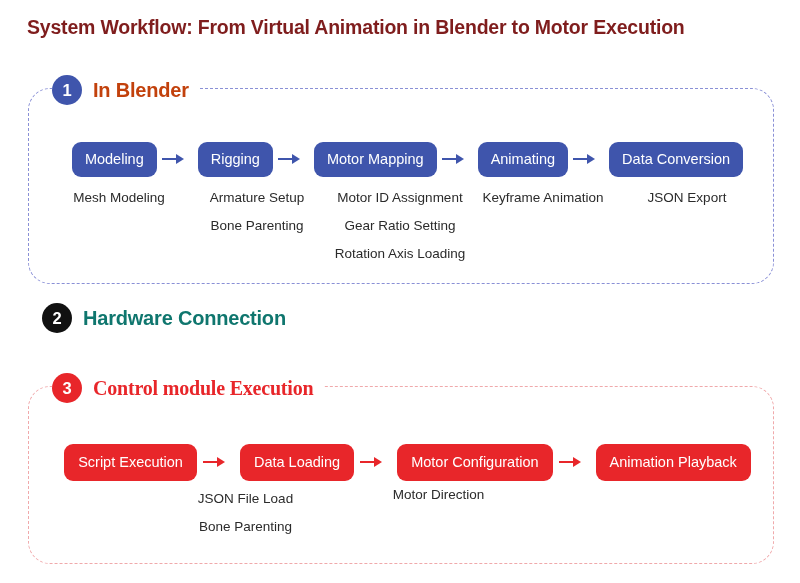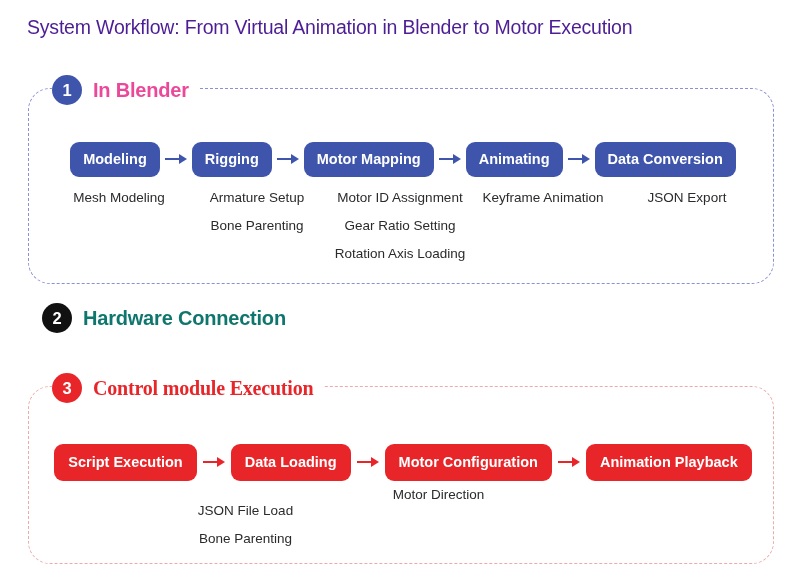--- a/index.html
+++ b/index.html
@@ -15,23 +15,23 @@
     color: #222222;
     overflow: hidden;
   }
 
   
   #page-title {
     position: absolute;
     left: 27px;
     top: 16px;
     font-size: 19.5px;
-    font-weight: normal;
+    font-weight: bold;
     letter-spacing: -0.2px;
-    color: #4c1d95;
+    color: #7f1d1d;
     white-space: nowrap;
   }
 
   
   .section-box {
     position: absolute;
     border-style: dashed;
     border-width: 1.6px;
     border-radius: 22px;
     box-sizing: border-box;
@@ -76,21 +76,21 @@
     line-height: 1;
   }
   .section-title {
     font-size: 20px;
     font-weight: bold;
     letter-spacing: -0.2px;
   }
 
   #header-blender { left: 52px; top: 75px; }
   #header-blender .badge { background: #3f55ac; }
-  #header-blender .section-title { color: #ec4899; }
+  #header-blender .section-title { color: #c2410c; }
 
   #header-hardware { left: 42px; top: 303px; }
   #header-hardware .badge { background: #111111; }
   #header-hardware .section-title { color: #0f766e; }
 
   #header-control { left: 52px; top: 373px; }
   #header-control .badge { background: #e8262a; }
   #header-control .section-title { color: #e8262a; font-family: Liberation Serif, serif; }
 
   
@@ -99,27 +99,28 @@
     display: flex;
     align-items: center;
     justify-content: center;
   }
   #flow-blender { left: 50px; top: 141px; width: 706px; height: 36px; }
   #flow-control  { left: 50px; top: 443px; width: 706px; height: 38px; }
 
   .node {
     border-radius: 9px;
     color: #ffffff;
-    font-weight: bold;
+    font-weight: normal;
     display: flex;
     align-items: center;
     justify-content: center;
     white-space: nowrap;
     flex: none;
     box-sizing: border-box;
+    margin-left: 9px;
   }
   #flow-blender .node {
     background: #3f55ac;
     height: 35px;
     font-size: 14.5px;
     padding: 0 13px;
   }
   #flow-control .node {
     background: #e8262a;
     height: 37px;
@@ -170,21 +171,21 @@
   }
 
   
   #sub-b-0 { left: 0px;   top: 191px; width: 222px; margin-left: 8px; }
   #sub-b-1 { left: 146px; top: 191px; width: 222px; }
   #sub-b-2 { left: 289px; top: 191px; width: 222px; }
   #sub-b-3 { left: 432px; top: 191px; width: 222px; }
   #sub-b-4 { left: 576px; top: 191px; width: 222px; }
 
   
-  #sub-c-0 { left: 143px; top: 504px; width: 205px; text-align: right; }
+  #sub-c-0 { left: 143px; top: 492px; width: 205px; text-align: right; }
   #sub-c-1 { left: 336px; top: 488px; width: 205px; }
 </style>
 </head>
 <body>
 
 <div id="page-title">System Workflow: From Virtual Animation in Blender to Motor Execution</div>
 
 <div id="section-blender-box" class="section-box"></div>
 
 <div id="header-blender" class="section-header">

